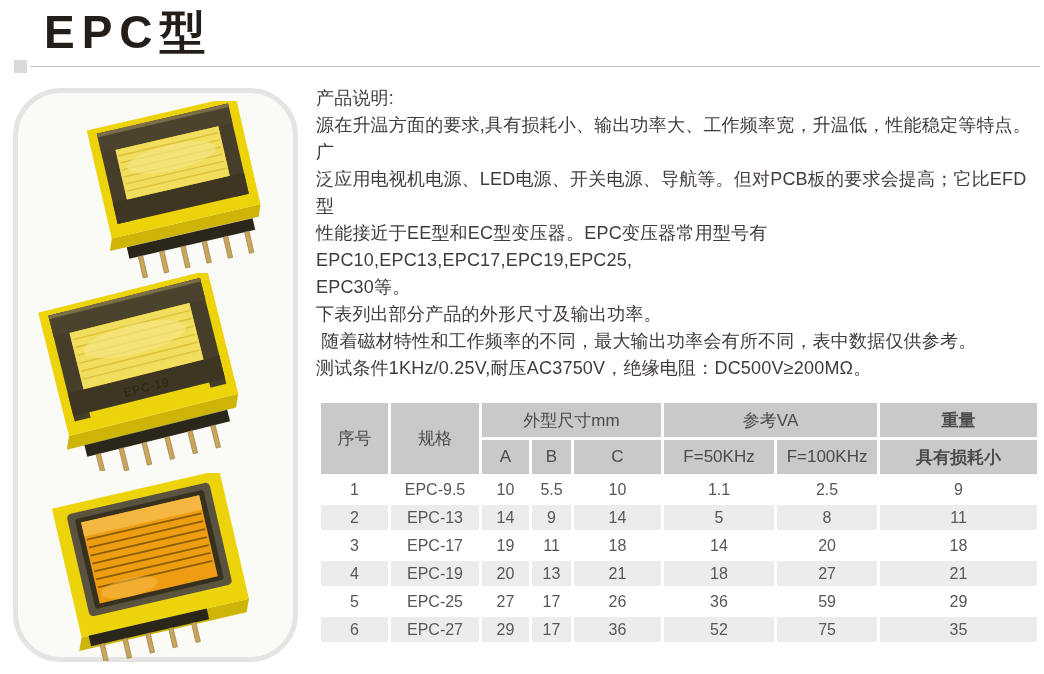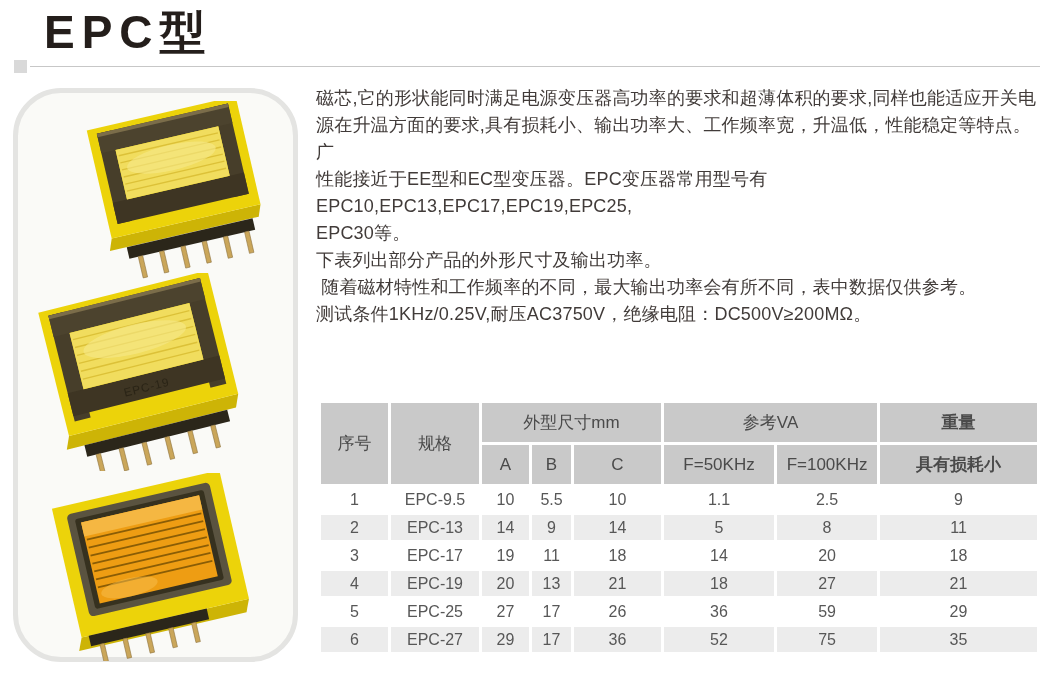--- a/index.html
+++ b/index.html
@@ -33,21 +33,21 @@
   }
 
   
   .spec-table {
     position:absolute; left:318px; top:400px; width:722px;
     border-collapse:separate; border-spacing:3px; table-layout:fixed;
   }
   .spec-table th {
     background:#c9c9c9; color:#4a4a4a; font-weight:400;
     font-size:17px; text-align:center; vertical-align:middle;
-    height:34px; padding:8px 2px;
+    height:34px; padding:0 2px;
   }
   .spec-table th.bold { font-weight:700; }
   .spec-table td {
     background:#ffffff; color:#575757; font-size:16px;
     text-align:center; vertical-align:middle; height:25px; padding:1px 0;
   }
   .spec-table tr.alt td { background:#ececec; }
 </style>
 </head>
 <body>
@@ -145,22 +145,23 @@
           <rect x="62" y="174" width="5" height="22"></rect>
         <rect x="88" y="174" width="5" height="22"></rect>
           <rect x="114" y="174" width="5" height="22"></rect>
         <rect x="140" y="174" width="5" height="22"></rect>
       </g>
     </g>
   </svg>
 </div>
 
 <div class="content">
-  <div class="desc-line">磁芯,它的形状能同时满足电源变压器高功率的要求和超薄体积的要求,同样也能适应开关电</div>
+  <div class="desc-line">产品说明:</div>
   <div class="desc-line">源在升温方面的要求,具有损耗小、输出功率大、工作频率宽，升温低，性能稳定等特点。广</div>
+  <div class="desc-line">泛应用电视机电源、LED电源、开关电源、导航等。但对PCB板的要求会提高；它比EFD型</div>
   <div class="desc-line">性能接近于EE型和EC型变压器。EPC变压器常用型号有EPC10,EPC13,EPC17,EPC19,EPC25,</div>
   <div class="desc-line">EPC30等。</div>
   <div class="desc-line">下表列出部分产品的外形尺寸及输出功率。</div>
   <div class="desc-line"> 随着磁材特性和工作频率的不同，最大输出功率会有所不同，表中数据仅供参考。</div>
   <div class="desc-line">测试条件1KHz/0.25V,耐压AC3750V，绝缘电阻：DC500V≥200MΩ。</div>
 </div>
 
 <table class="spec-table">
   <colgroup>
     <col style="width:67px">

